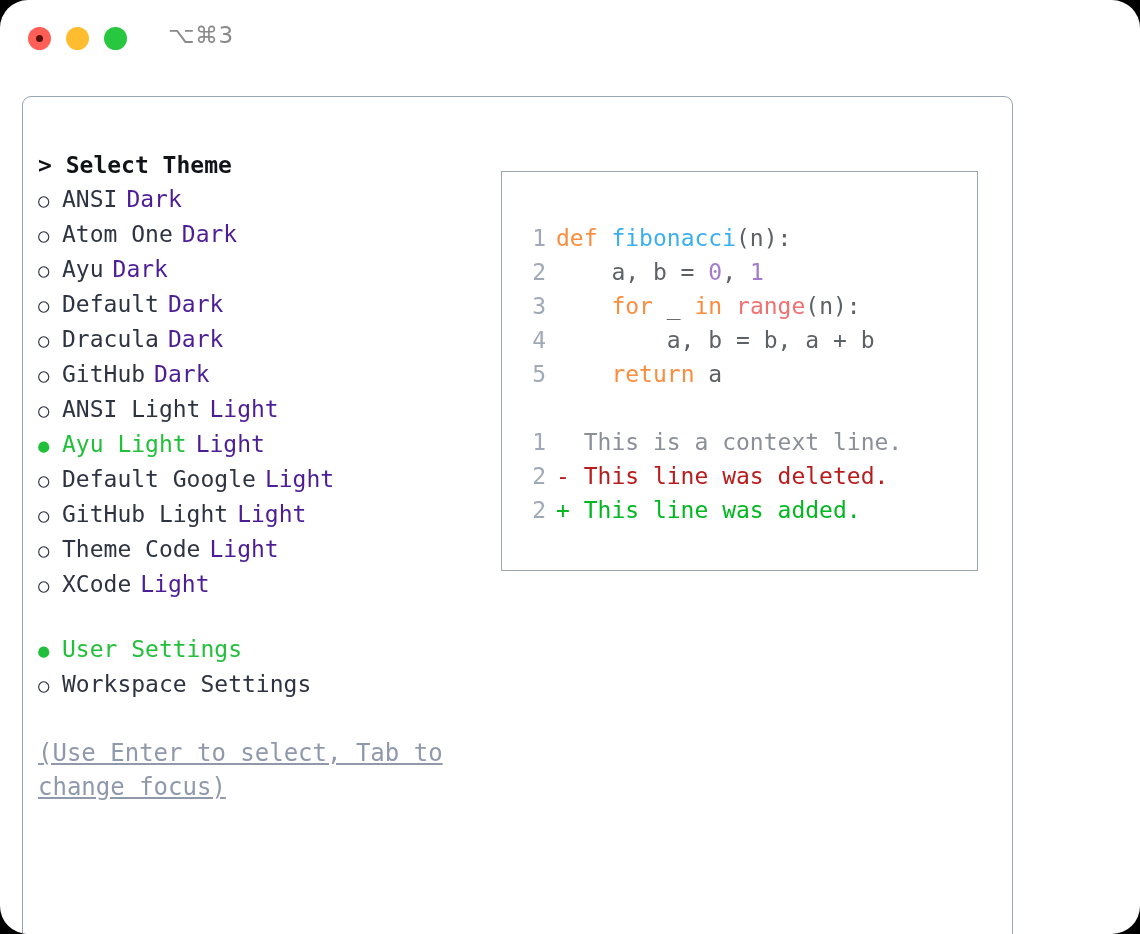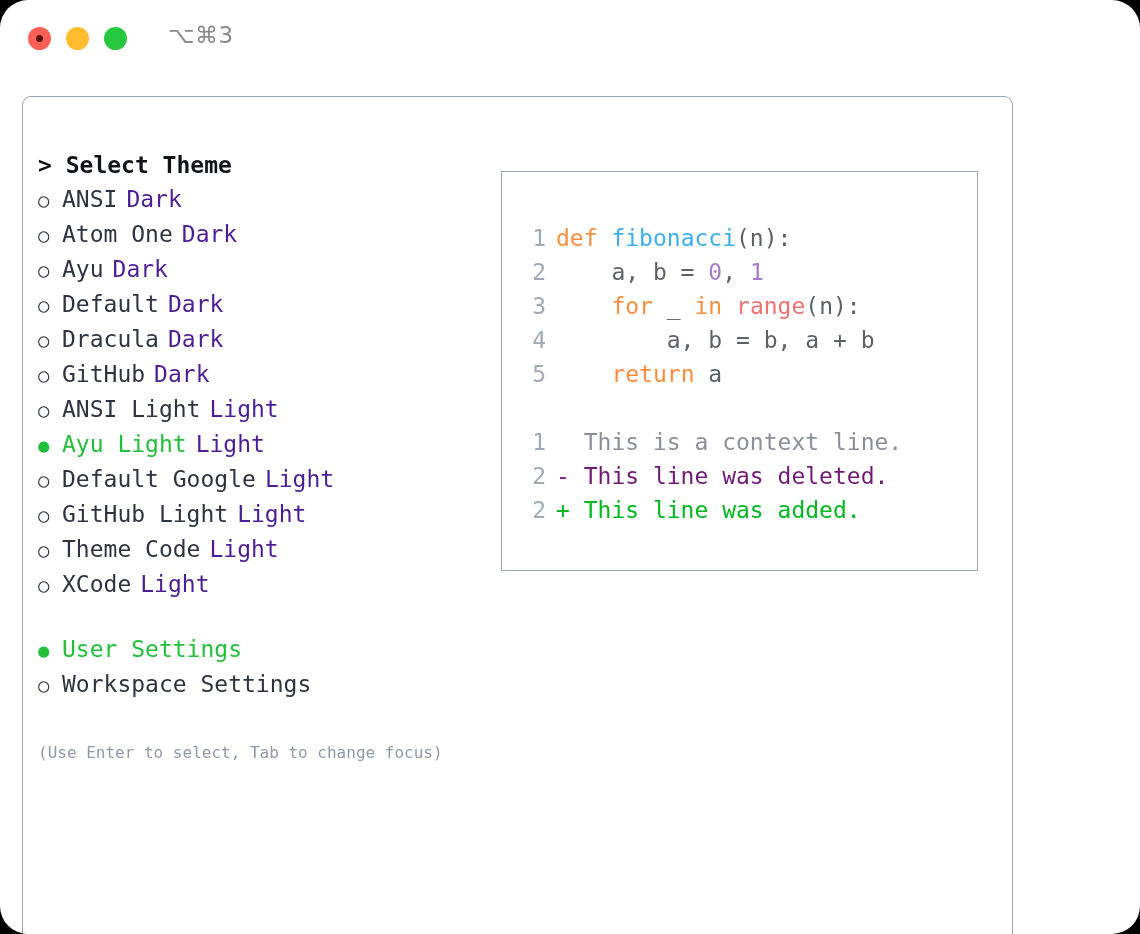--- a/index.html
+++ b/index.html
@@ -128,25 +128,26 @@
   .opt-name { color: #2d3340; }
   .opt-row.selected .opt-name { color: #22c03a; }
   .opt-variant {
     color: #4c1d95;
     margin-left: 9px;
   }
   .spacer-md { height: 30px; }
 
   .help-text {
     margin-top: 34px;
-    font-size: 16px;
+    font-size: 24px;
     line-height: 34px;
     color: #9099ab;
     width: 420px;
     white-space: normal;
+    text-decoration: underline;
   }
 
   
   .right-col {
     position: absolute;
     left: 478px;
     top: 51px;
     width: 500px;
   }
   .preview-head {
@@ -182,21 +183,21 @@
   }
   .blank-line { height: 34px; }
 
   
   .t-key   { color: #fa8d3e; }
   .t-fn    { color: #39afef; }
   .t-num   { color: #a37acc; }
   .t-call  { color: #f07171; }
   .t-plain { color: #5c6166; }
   .t-ctx   { color: #8a8f98; }
-  .t-del   { color: #701a75; }
+  .t-del   { color: #b91c1c; }
   .t-add   { color: #00b81f; }
 </style>
 </head>
 <body>
 
 <div class="window">
 
   <div class="titlebar">
     <div class="dots">
       <span class="dot dot-red"></span>

